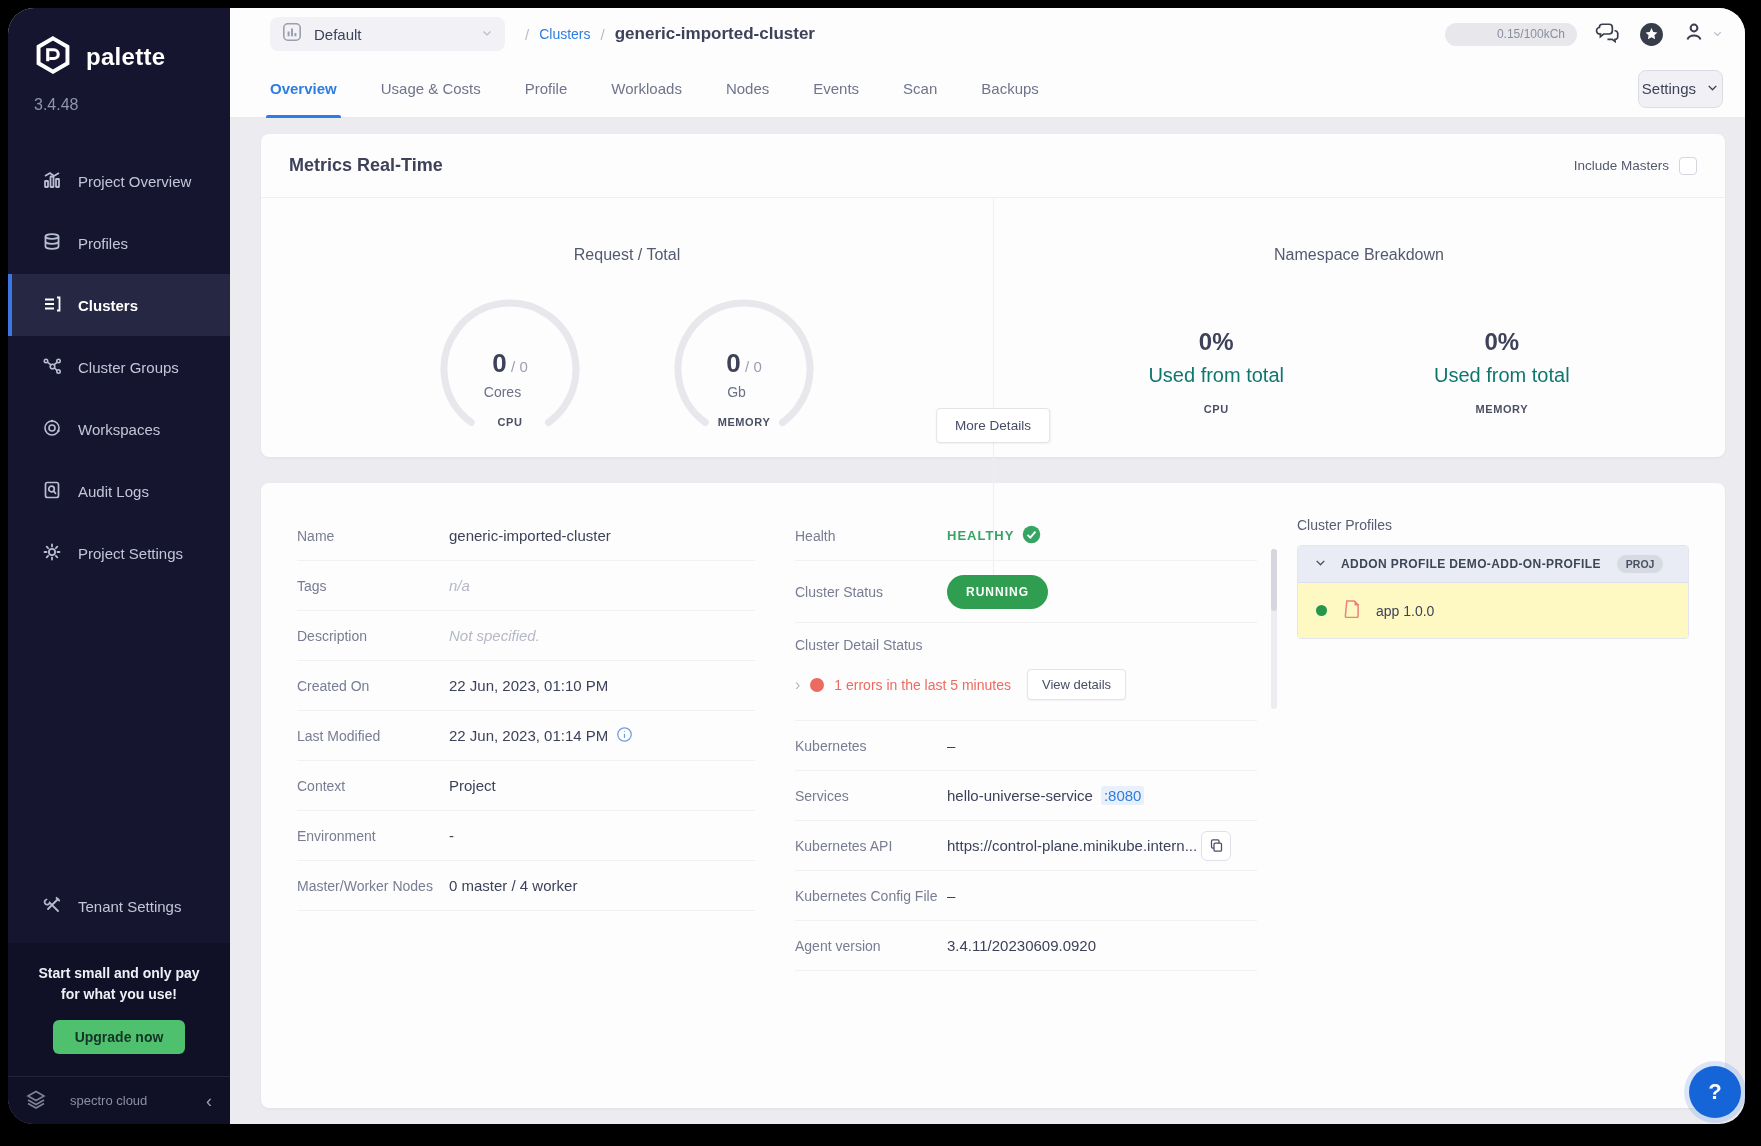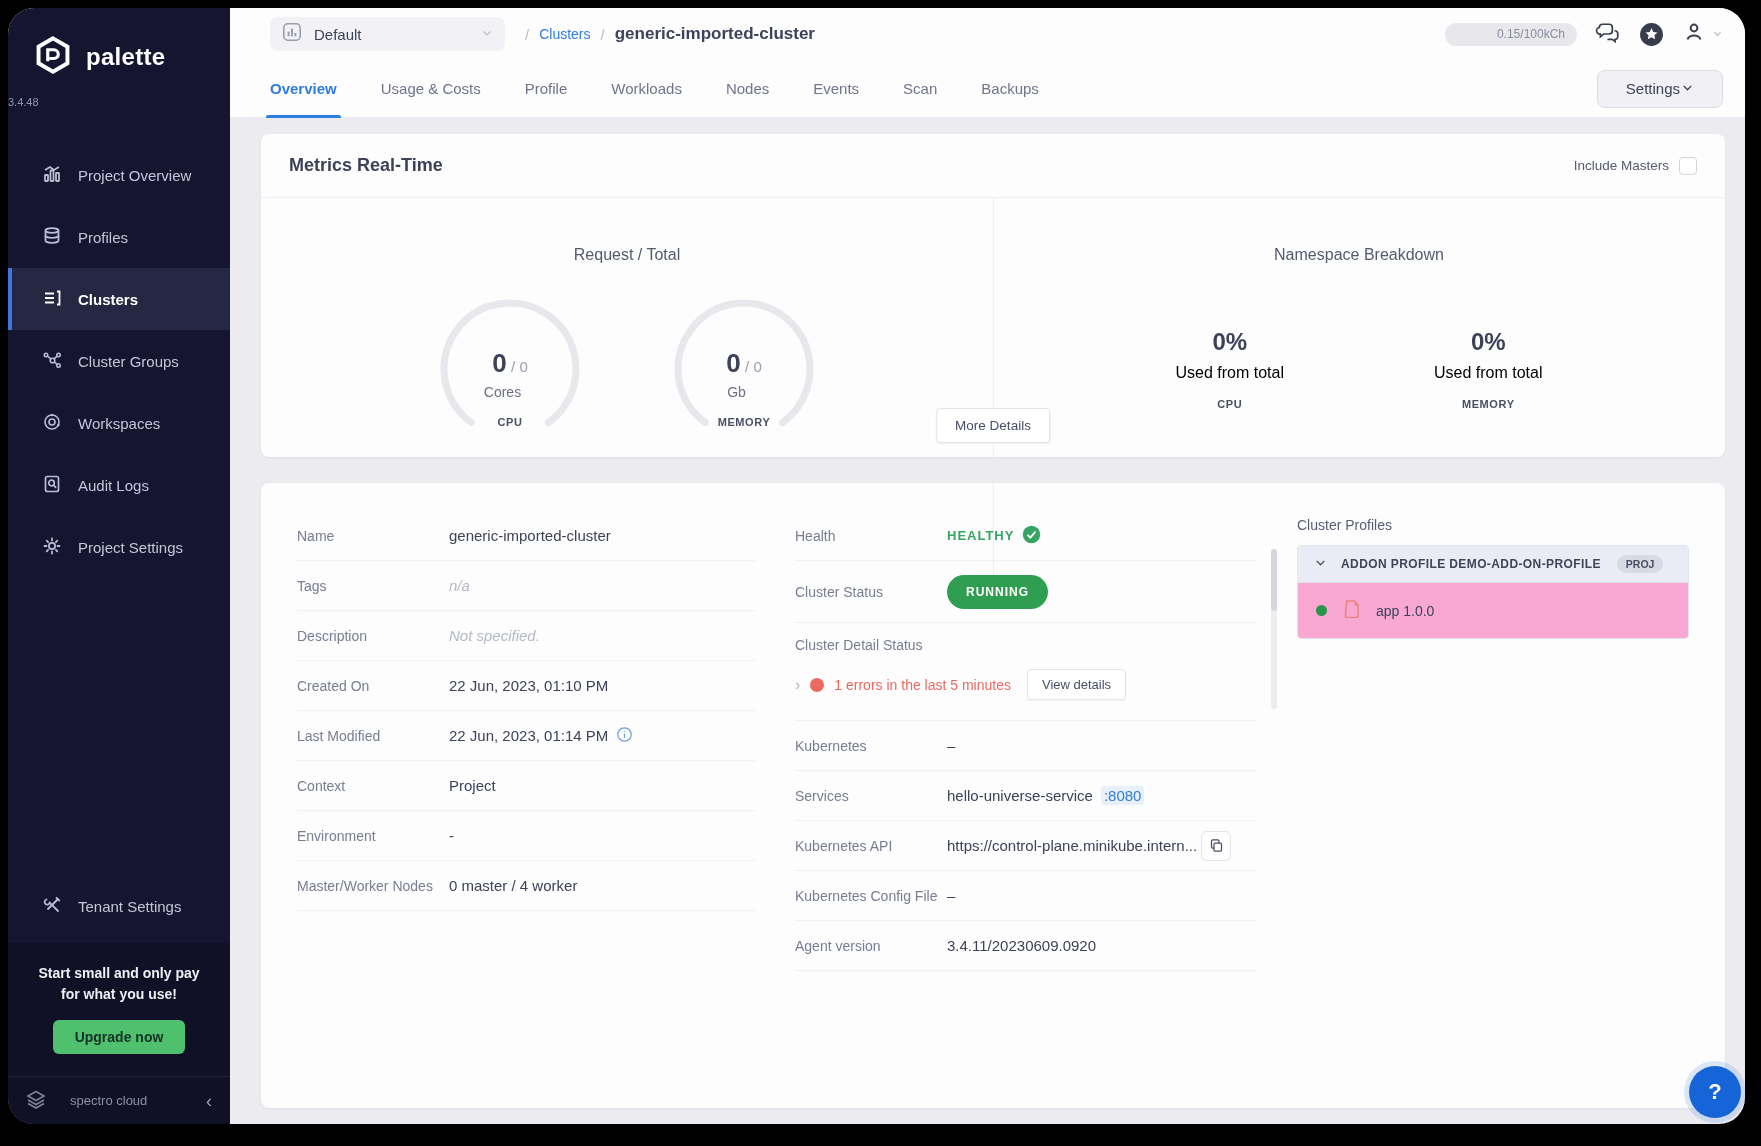--- a/index.html
+++ b/index.html
@@ -5,21 +5,21 @@
   * { margin:0; padding:0; box-sizing:border-box; }
   body { background:#000; font-family:"Liberation Sans", sans-serif; width:1761px; height:1146px; overflow:hidden; }
   .frame { position:relative; width:1761px; height:1146px; background:#000; }
   .app { position:absolute; left:8px; top:8px; right:16px; bottom:22px; border-radius:26px; overflow:hidden; display:flex; background:#ebebf0; }
 
   
   .sidebar { width:222px; flex:0 0 222px; background:#15152f; color:#c3c6d8; display:flex; flex-direction:column; }
   .logo-row { display:flex; align-items:center; gap:12px; padding:26px 22px 6px 24px; }
   .logo-row svg { flex:0 0 auto; }
   .brand-name { color:#fff; font-size:24px; font-weight:700; letter-spacing:.3px; }
-  .version { font-size:11px; color:#8f93ac; margin-top:10px; }
+  .version { padding-left:26px; font-size:16px; color:#8f93ac; margin-top:10px; }
   .nav { margin-top:36px; }
   .nav-item { height:62px; display:flex; align-items:center; gap:16px; padding-left:30px; font-size:15px; cursor:pointer; border-left:4px solid transparent; }
   .nav-item svg { flex:0 0 auto; stroke:#b9bdd1; }
   .nav-item.active { background:#262742; border-left-color:#3b76e1; color:#fff; font-weight:700; }
   .nav-item.active svg { stroke:#fff; }
   .side-spacer { flex:1; }
   .tenant { margin-bottom:6px; }
   .promo { background:#101027; text-align:center; padding:20px 14px 22px; }
   .promo-text { color:#eef0f6; font-size:14px; font-weight:700; line-height:1.45; }
   .upgrade-btn { margin-top:16px; display:inline-block; background:#4fc06d; color:#143226; font-size:14px; font-weight:700; padding:9px 22px; border-radius:6px; cursor:pointer; }
@@ -40,21 +40,21 @@
   .topbar-right { margin-left:auto; display:flex; align-items:center; gap:18px; }
   .usage-pill { background:#e7e7ec; border-radius:12px; height:23px; width:132px; display:flex; align-items:center; justify-content:flex-end; padding:0 12px; font-size:12px; color:#8a8f9e; }
   .icon-btn { cursor:pointer; display:flex; align-items:center; }
   .user-group { display:flex; align-items:center; gap:6px; cursor:pointer; }
 
   .tabbar { background:#fdfdfe; height:58px; display:flex; align-items:center; padding:0 22px 0 40px; border-bottom:1px solid #e9e9ef; }
   .tabs { display:flex; align-items:center; gap:44px; }
   .tab { font-size:15px; color:#70748a; cursor:pointer; position:relative; height:58px; display:flex; align-items:center; }
   .tab.active { color:#2e7de0; font-weight:700; }
   .tab.active::after { content:""; position:absolute; left:-4px; right:-4px; bottom:0; height:3px; border-radius:2px 2px 0 0; background:#2e7de0; }
-  .settings-btn { margin-left:auto; display:flex; align-items:center; gap:1px; background:#f1f1f5; border:1px solid #dcdce4; border-radius:8px; height:38px; padding:0 28px; font-size:15px; color:#3d4259; cursor:pointer; }
+  .settings-btn { margin-left:auto; display:flex; align-items:center; gap:10px; background:#f1f1f5; border:1px solid #dcdce4; border-radius:8px; height:38px; padding:0 3px; font-size:15px; color:#3d4259; cursor:pointer; }
 
   .content { flex:1; padding:16px 20px 0 31px; overflow:hidden; display:flex; flex-direction:column; }
   .card { background:#fdfdfe; border-radius:8px; box-shadow:0 1px 3px rgba(16,24,40,.05); }
 
   
   .metrics-card { height:323px; position:relative; flex:0 0 auto; }
   .m-header { height:64px; display:flex; align-items:center; justify-content:space-between; padding:0 28px; border-bottom:1px solid #efeff3; }
   .m-title { font-size:18px; font-weight:700; color:#3d4259; }
   .include-masters { display:flex; align-items:center; gap:10px; }
   .im-label { font-size:13.5px; color:#555a6e; }
@@ -67,21 +67,21 @@
   .gauge { position:relative; width:150px; height:150px; }
   .gauge svg { position:absolute; inset:0; }
   .g-num { position:absolute; top:54px; left:0; right:0; text-align:center; color:#3d4259; }
   .g-val { font-size:26px; font-weight:700; }
   .g-tot { font-size:15px; color:#9a9eae; }
   .g-unit { position:absolute; top:90px; left:0; right:15px; text-align:center; font-size:14px; color:#6b7084; }
   .g-metric { position:absolute; top:122px; left:0; right:0; text-align:center; font-size:11px; font-weight:700; letter-spacing:.6px; color:#4a4f63; }
   .ns-stats { display:flex; gap:150px; margin-top:64px; }
   .ns-stat { text-align:center; }
   .ns-pct { font-size:24px; font-weight:700; color:#3d4259; }
-  .ns-caption { margin-top:8px; font-size:16px; color:#000000; }
+  .ns-caption { margin-top:8px; font-size:20px; color:#0f766e; }
   .ns-metric { margin-top:16px; font-size:11px; font-weight:700; letter-spacing:.6px; color:#4a4f63; }
   .more-details { position:absolute; left:50%; transform:translateX(-50%); bottom:14px; background:#fff; border:1px solid #e3e3ea; border-radius:4px; padding:9px 18px; font-size:13.5px; color:#474d66; cursor:pointer; box-shadow:0 1px 2px rgba(16,24,40,.05); }
 
   
   .details-card { margin-top:26px; margin-bottom:16px; flex:1; padding:28px 36px; display:grid; grid-template-columns:458px 462px 1fr; column-gap:40px; }
   .d-row { display:flex; align-items:center; height:50px; border-bottom:1px solid #f1f1f4; }
   .d-label { flex:0 0 152px; font-size:14px; color:#787d92; }
   .d-value { font-size:15px; color:#3d4259; display:flex; align-items:center; gap:8px; }
   .d-value.muted { color:#b5b8c6; font-style:italic; }
   .mid-col { position:relative; }
@@ -100,21 +100,21 @@
   .api-value { max-width:250px; white-space:nowrap; overflow:hidden; }
   .scrollbar { position:absolute; right:-20px; top:38px; width:6px; height:160px; background:#ececf1; border-radius:3px; }
   .scroll-thumb { width:6px; height:62px; background:#d6d6de; border-radius:3px; }
 
   
   .cp-title { font-size:14px; color:#585d72; margin-bottom:12px; margin-top:6px; }
   .cp-box { border:1px solid #e3e5ee; border-radius:4px; overflow:hidden; }
   .cp-header { background:#e9ecf4; height:36px; display:flex; align-items:center; gap:14px; padding:0 16px; cursor:pointer; }
   .cp-header-label { font-size:12px; font-weight:700; letter-spacing:.4px; color:#3f4457; }
   .cp-badge { background:#d7dae2; color:#4a4f63; font-size:10.5px; font-weight:700; padding:3px 9px; border-radius:9px; margin-left:2px; }
-  .cp-item { background:#f9a8d4; height:56px; display:flex; align-items:center; gap:16px; padding:0 18px; border-top:1px solid #dde0ea; }
+  .cp-item { background:#fef9c3; height:56px; display:flex; align-items:center; gap:16px; padding:0 18px; border-top:1px solid #dde0ea; }
   .green-dot { width:11px; height:11px; border-radius:50%; background:#27964a; }
   .cp-item-name { font-size:14px; color:#3d4259; }
 
   .help-fab { position:absolute; right:4px; bottom:6px; width:52px; height:52px; border-radius:50%; background:#1565d8; color:#fff; display:flex; align-items:center; justify-content:center; font-size:22px; font-weight:700; cursor:pointer; box-shadow:0 0 0 5px rgba(21,101,216,.15); }
 </style>
 </head>
 <body>
 
 <div class="frame">
 <div class="app">

